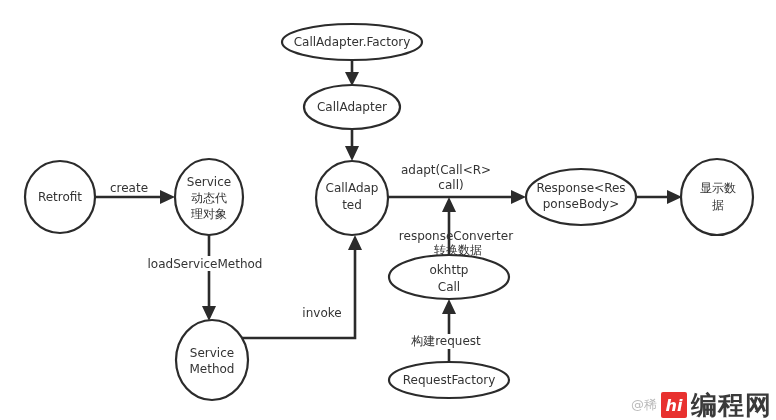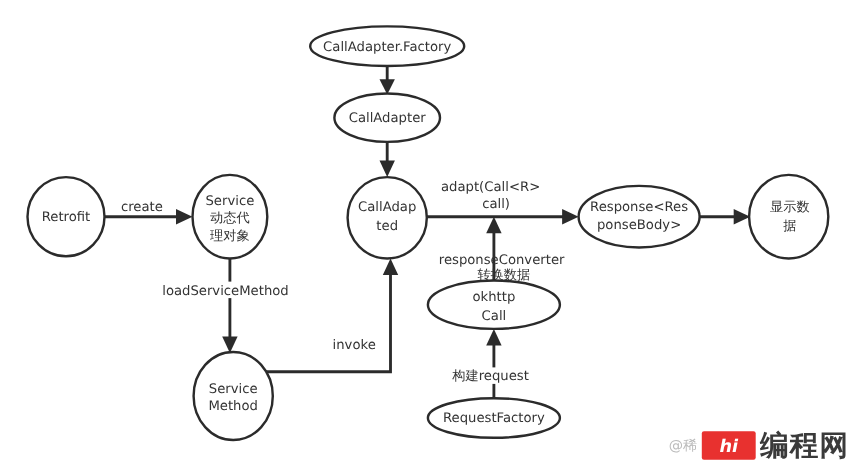--- a/index.html
+++ b/index.html
@@ -6,21 +6,21 @@
   body { width: 776px; height: 420px; position: relative; overflow: hidden; font-family: "DejaVu Sans", "Liberation Sans", sans-serif; }
   svg.diagram { position: absolute; left: 0; top: 0; width: 776px; height: 420px; }
   .node-shape { fill: #ffffff; stroke: #2b2b2b; stroke-width: 2.2; }
   .edge { stroke: #2b2b2b; stroke-width: 2.6; fill: none; }
   .arrowhead { fill: #2b2b2b; }
   .node-text { font-family: "DejaVu Sans", "Liberation Sans", sans-serif; font-size: 12px; fill: #333333; text-anchor: middle; }
   .edge-label { font-family: "DejaVu Sans", "Liberation Sans", sans-serif; font-size: 12px; fill: #333333; text-anchor: middle; }
   .label-bg { fill: #ffffff; }
   .watermark { position: absolute; right: 4px; bottom: 0px; height: 30px; display: flex; align-items: center; gap: 4px; }
   .wm-at { font-family: "DejaVu Sans", sans-serif; font-size: 13px; color: #bbbbbb; }
-  .wm-logo { width: 49px; height: 26px; background: #e8312f; color: #fff; font-family: "DejaVu Sans", sans-serif; font-weight: bold; font-style: italic; font-size: 16px; display: flex; align-items: center; justify-content: center; border-radius: 2px; }
+  .wm-logo { width: 26px; height: 26px; background: #e8312f; color: #fff; font-family: "DejaVu Sans", sans-serif; font-weight: bold; font-style: italic; font-size: 16px; display: flex; align-items: center; justify-content: center; border-radius: 2px; }
   .wm-text { font-family: "DejaVu Sans", sans-serif; font-size: 26px; font-weight: bold; color: #3a3a3a; letter-spacing: 1px; }
 </style>
 </head>
 <body>
 
 <svg class="diagram" viewBox="0 0 776 420" xmlns="http://www.w3.org/2000/svg">
 
   <g>
 
     <line class="edge" x1="352" y1="60" x2="352" y2="74"></line>

